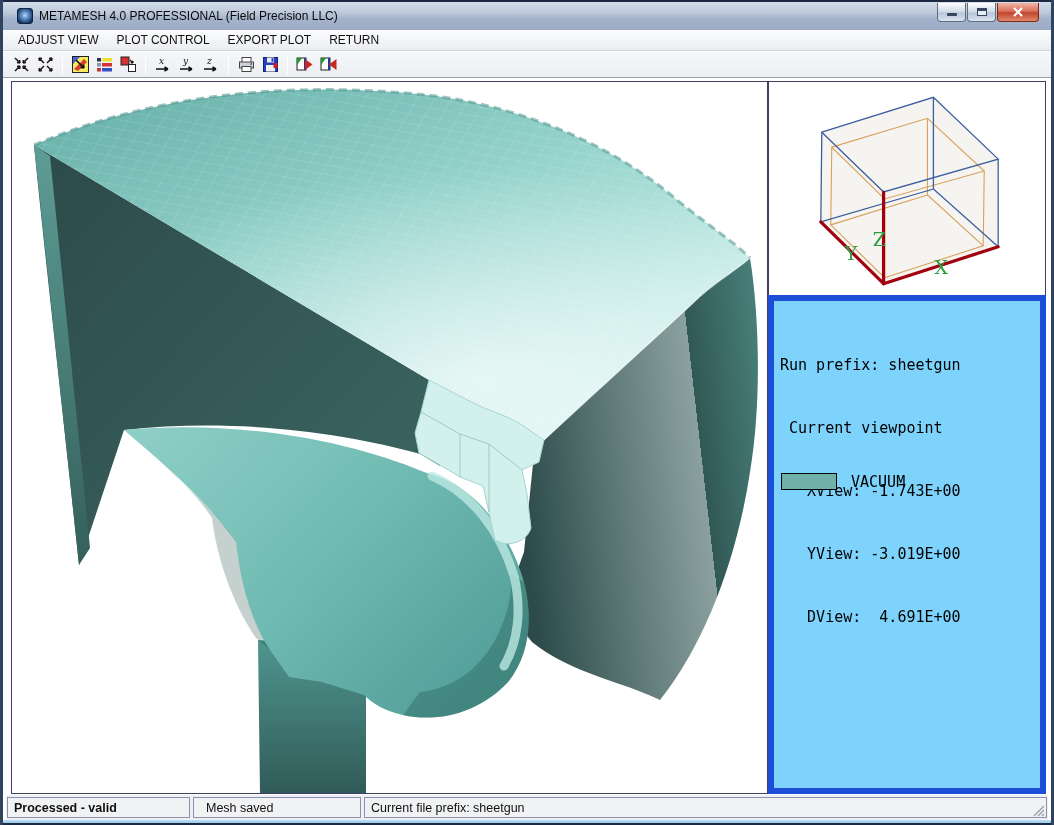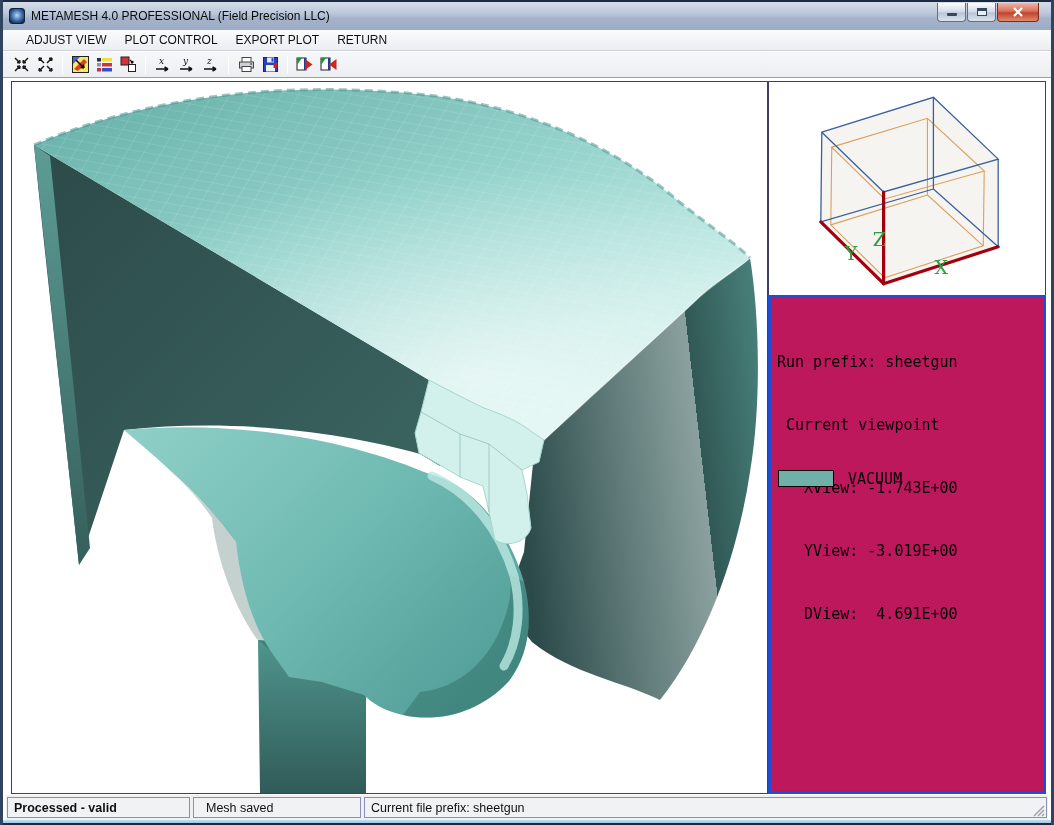--- a/index.html
+++ b/index.html
@@ -3,54 +3,54 @@
 <meta charset="utf-8">
 <style>
   html,body{margin:0;padding:0;background:#d7e2ee;}
   *{box-sizing:border-box;}
   .window{position:relative;width:1054px;height:825px;background:#ffffff;
     border-left:3px solid #30435f;border-right:3px solid #30435f;
     font-family:"Liberation Sans",sans-serif;overflow:hidden;}
   
   .titlebar{position:absolute;left:0;top:0;right:0;height:30px;
     background:linear-gradient(#d5dde9 0%,#bcc8da 40%,#a3b2ca 60%,#9dadc6 100%);
-    border-top:2px solid #1b2a42;display:flex;align-items:center;}
+    border-top:2px solid #1b2a42;display:flex;align-items:center;padding-left:8px;}
   .appicon{width:16px;height:16px;margin:0 6px 0 6px;border-radius:3px;
     background:radial-gradient(circle at 50% 45%, #bcd8f2 0%, #5b8ec9 35%, #16335c 80%);
     border:1px solid #0e2342;}
   .title-text{font-size:12px;color:#0a0a0a;flex:1;white-space:nowrap;}
   .winbtns{display:flex;gap:1px;margin-right:12px;margin-top:-8px;}
   .winbtn{width:29px;height:19px;border:1px solid #5f6f85;border-top:none;
     border-radius:0 0 4px 4px;background:linear-gradient(#fdfeff,#cfd9e6 50%,#b7c4d6 55%,#dce5ef);
     display:flex;align-items:center;justify-content:center;cursor:default;}
   .winbtn.close{width:42px;background:linear-gradient(#f2b5a7,#d9715b 45%,#c1442c 55%,#e08a6d);
     border-color:#7e2a16;}
   .glyph-min{width:10px;height:3px;background:#33475f;border-radius:1px;margin-top:6px;}
   .glyph-max{width:10px;height:8px;border:1px solid #33475f;border-top:3px solid #33475f;background:#e8eef6;}
   
   .menubar{position:absolute;left:0;top:30px;right:0;height:21px;
     background:linear-gradient(#fbfcfd,#ebedf1);border-bottom:1px solid #d0d4da;
-    display:flex;align-items:center;padding-left:14px;}
+    display:flex;align-items:center;padding-left:6px;}
   .menu-item{font-size:12px;color:#111;padding:2px 9px;cursor:default;}
   
   .toolbar{position:absolute;left:0;top:52px;right:0;height:26px;
     background:linear-gradient(#f6f7f9,#eceef2);border-bottom:1px solid #9aa0ab;
     display:flex;align-items:center;padding-left:6px;}
   .tbtn{width:22px;height:21px;display:flex;align-items:center;justify-content:center;
     margin:0 1px;cursor:default;}
   .tsep{width:1px;height:18px;background:#b4bac2;border-right:1px solid #fff;margin:0 5px;}
   
   .content{position:absolute;left:3px;right:3px;top:79px;bottom:30px;background:#fff;}
   .canvas{position:absolute;left:5px;top:2px;width:757px;height:713px;
     border:1px solid #3e3e66;background:#fff;}
   .sidebar{position:absolute;left:762px;right:2px;top:2px;height:713px;}
   .cube-panel{position:absolute;left:0;right:0;top:0;height:215px;
     border:1px solid #3e3e66;background:#fff;}
   .info-panel{position:absolute;left:0;right:0;top:214px;bottom:0;
-    border:3px solid #1d4ed8;background:#be185d;}
+    border:6px solid #1d4ed8;background:#7dd3fc;}
   .info-lines{position:absolute;left:6px;top:12px;white-space:pre;
     font-family:"DejaVu Sans Mono",monospace;font-size:15px;line-height:21px;color:#000;}
   .legend{position:absolute;left:7px;top:172px;display:flex;}
   .legend-label{font-family:"DejaVu Sans Mono",monospace;font-size:15px;color:#000;margin-left:14px;}
   
   .statusbar{position:absolute;left:3px;right:3px;bottom:5px;height:25px;
     background:#eef0f2;display:flex;align-items:stretch;padding:2px 1px;}
   .spanel{border:1px solid #8e8eb4;background:#f1f2f4;display:flex;align-items:center;
     padding-left:6px;font-size:12.5px;color:#111;margin-right:3px;position:relative;}
   .sp1{width:183px;font-weight:bold;} .sp2{width:168px;padding-left:12px;} .sp3{flex:1;margin-right:0;}

